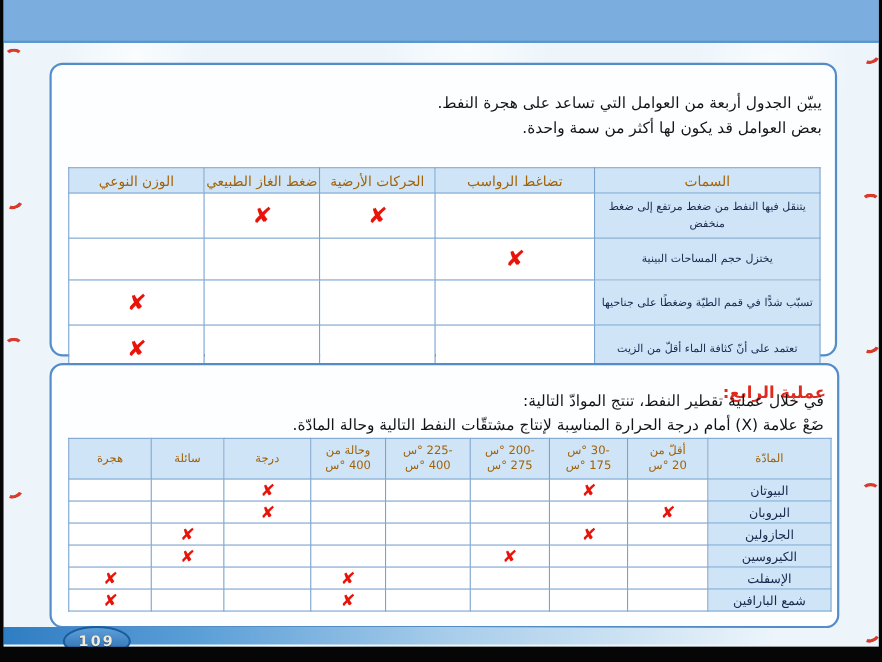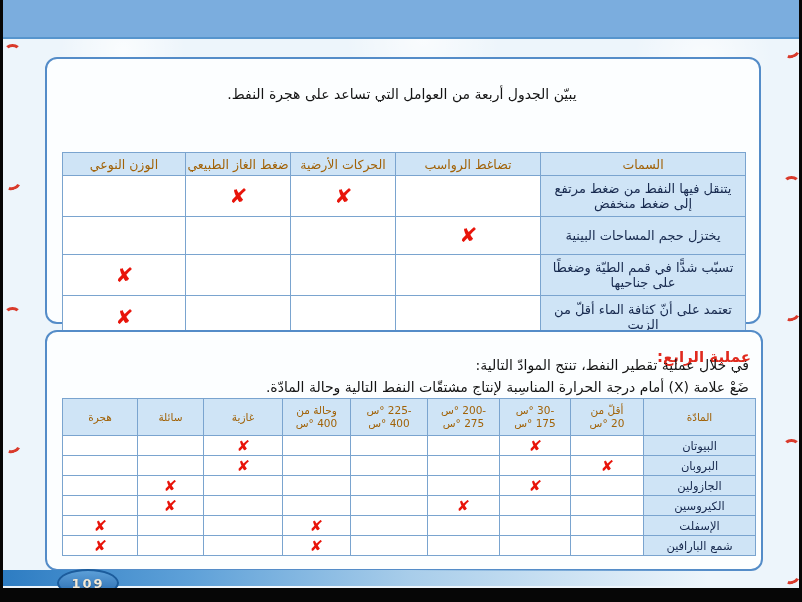--- a/index.html
+++ b/index.html
@@ -27,30 +27,30 @@
   .curl.alt{transform:rotate(160deg);}
 
   
   .qbox{position:absolute;background:#fcfeff;border:2px solid #548cc8;border-radius:12px;}
   .q3box{left:45px;top:57px;width:712px;height:263px;}
   .q4box{left:45px;top:330px;width:714px;height:237px;}
   .qtitle{position:absolute;top:4px;right:10px;color:#e02a1e;font-weight:bold;
           font-size:15px;direction:rtl;}
   .qlines{position:absolute;left:10px;right:12px;direction:rtl;text-align:right;
           color:#141414;font-size:14px;line-height:22.5px;}
-  .q3box .qlines{top:24px;text-align:center;}
+  .q3box .qlines{top:24px;}
   .q4box .qlines{top:22px;line-height:22px;}
   .qlines p{margin:0;}
 
   table{border-collapse:collapse;table-layout:fixed;direction:rtl;position:absolute;}
   td,th{border:1px solid #7aa4cf;padding:0;overflow:hidden;}
   th{background:#cfe4f6;color:#a16207;font-weight:normal;}
   .t1{left:15px;top:93px;width:683px;}
   .t1 th{font-size:12.5px;height:22px;}
-  .t1 td.label{background:#cfe4f6;color:#17294e;font-size:13px;line-height:15px;
+  .t1 td.label{background:#cfe4f6;color:#17294e;font-size:10px;line-height:15px;
                text-align:center;vertical-align:middle;padding:2px 4px;}
   .t1 td.cell{background:#fff;text-align:center;vertical-align:middle;}
   .t1 tr.r1 td{height:36px;} .t1 tr.r2 td{height:33px;}
   .t1 tr.r3 td{height:36px;} .t1 tr.r4 td{height:38px;}
   .mark{color:#e8140a;font-weight:bold;font-size:20px;line-height:1;
         display:inline-block;transform:skewX(-6deg);}
   .t2 .mark{font-size:15px;}
   .t2{left:15px;top:66px;width:693px;}
   .t2 th{font-size:10.5px;height:36px;vertical-align:middle;}
   .t2 th .hl{display:block;line-height:13px;}
@@ -86,20 +86,21 @@
     <span class="curl alt"></span>
     <span class="curl"></span>
     <span class="curl alt"></span>
     <span class="curl"></span>
     <span class="curl alt"></span>
   </div>
 
   <section class="qbox q3box">
     <div class="qlines">
       <p>يبيّن الجدول أربعة من العوامل التي تساعد على هجرة النفط.</p>
+      <p>بعض العوامل قد يكون لها أكثر من سمة واحدة.</p>
     </div>
     <table class="t1">
       <colgroup>
         <col style="width:205px">
           <col style="width:145px">
           <col style="width:105px">
         <col style="width:105px">
           <col style="width:123px">
       </colgroup>
       <tbody>
@@ -180,21 +181,21 @@
             </th>
         <th>
               <span class="hl">-225 °س</span>
               <span class="hl">400 °س</span>
             </th>
         <th>
               <span class="hl">وحالة من</span>
               <span class="hl">400 °س</span>
             </th>
         <th>
-              <span class="hl">غازية</span>
+              <span class="hl">درجة</span>
               <span class="hl"></span>
             </th>
         <th>
               <span class="hl">سائلة</span>
               <span class="hl"></span>
             </th>
         <th>
               <span class="hl">هجرة</span>
               <span class="hl"></span>
             </th>

